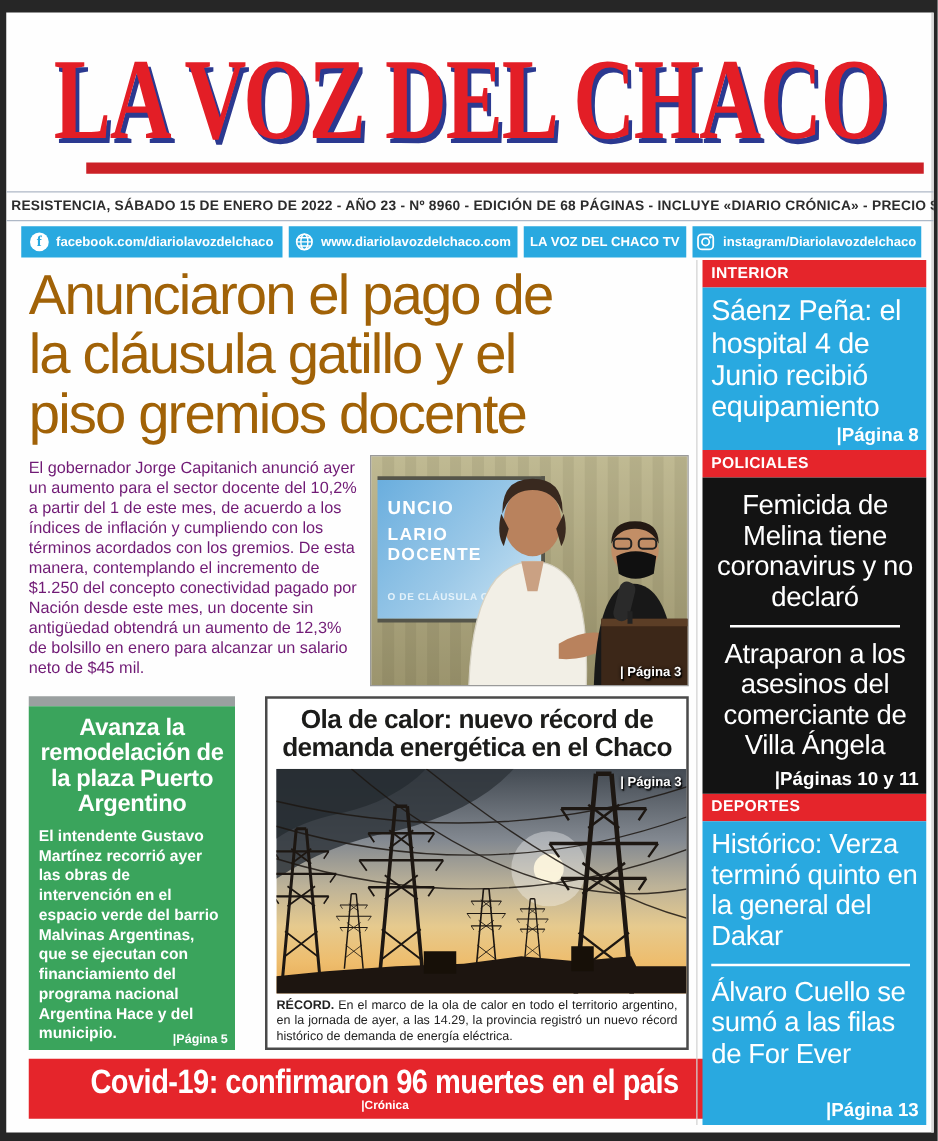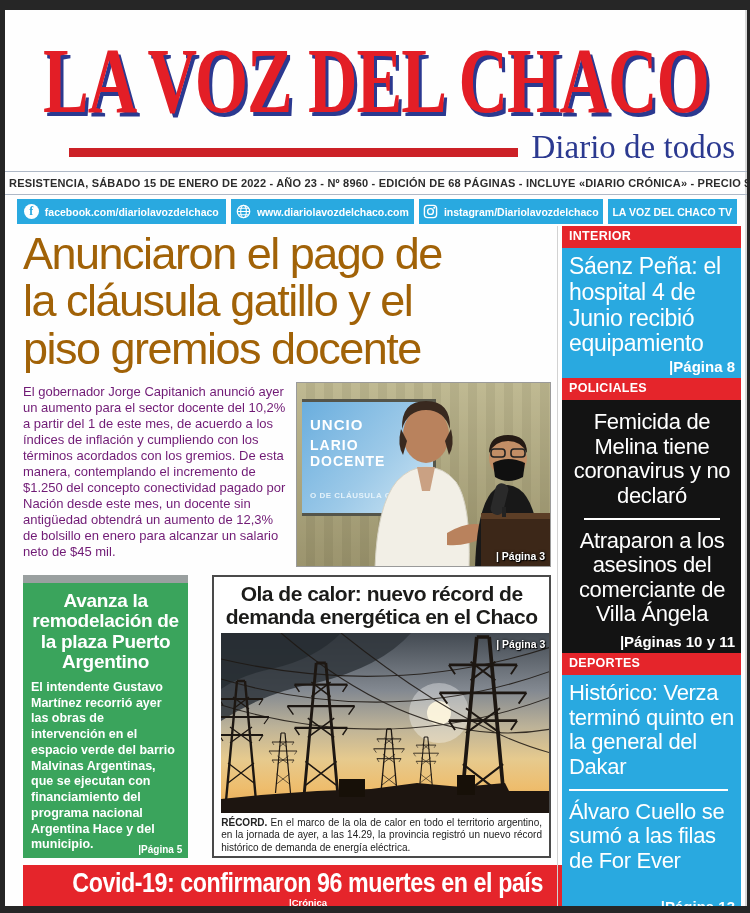--- a/index.html
+++ b/index.html
@@ -108,48 +108,47 @@
 <body>
 
 <div class="frame">
  <div class="page">
 
   <header class="masthead-wrap">
     <h1 class="masthead">LA VOZ DEL CHACO</h1>
   </header>
   <div class="tagline-row">
     <div class="tagline-bar"></div>
-    <div class="tagline">Diario de todos</div>
   </div>
 
   <div class="dateline">RESISTENCIA, SÁBADO 15 DE ENERO DE 2022 - AÑO 23 - Nº 8960 - EDICIÓN DE 68 PÁGINAS - INCLUYE «DIARIO CRÓNICA» - PRECIO $ 100</div>
 
   <div class="social-bar">
     <div class="seg seg-fb">
       <span class="fb-circle">f</span>
       <span>facebook.com/diariolavozdelchaco</span>
     </div>
     <div class="seg seg-web">
       <svg class="icon-svg" width="15" height="15" viewBox="0 0 16 16">
         <circle cx="8" cy="8" r="6.6" fill="none" stroke="#fff" stroke-width="1.4"></circle>
         <ellipse cx="8" cy="8" rx="3" ry="6.6" fill="none" stroke="#fff" stroke-width="1.2"></ellipse>
         <path d="M1.4 8 H14.6 M2.4 4.5 H13.6 M2.4 11.5 H13.6" stroke="#fff" stroke-width="1.2" fill="none"></path>
       </svg>
       <span>www.diariolavozdelchaco.com</span>
     </div>
+    <div class="seg seg-tv">
+      <span>LA VOZ DEL CHACO TV</span>
+    </div>
     <div class="seg seg-ig">
       <svg class="icon-svg" width="15" height="15" viewBox="0 0 16 16">
         <rect x="1.5" y="1.5" width="13" height="13" rx="3.5" fill="none" stroke="#fff" stroke-width="1.5"></rect>
         <circle cx="8" cy="8" r="3.1" fill="none" stroke="#fff" stroke-width="1.5"></circle>
         <circle cx="12" cy="4" r="1.1" fill="#fff"></circle>
       </svg>
       <span>instagram/Diariolavozdelchaco</span>
-    </div>
-    <div class="seg seg-tv">
-      <span>LA VOZ DEL CHACO TV</span>
     </div>
   </div>
 
   <div class="content">
 
     <div class="col-main">
 
       <div class="lead-headline">
         <div>Anunciaron el pago de</div>
         <div>la cláusula gatillo y el</div>

